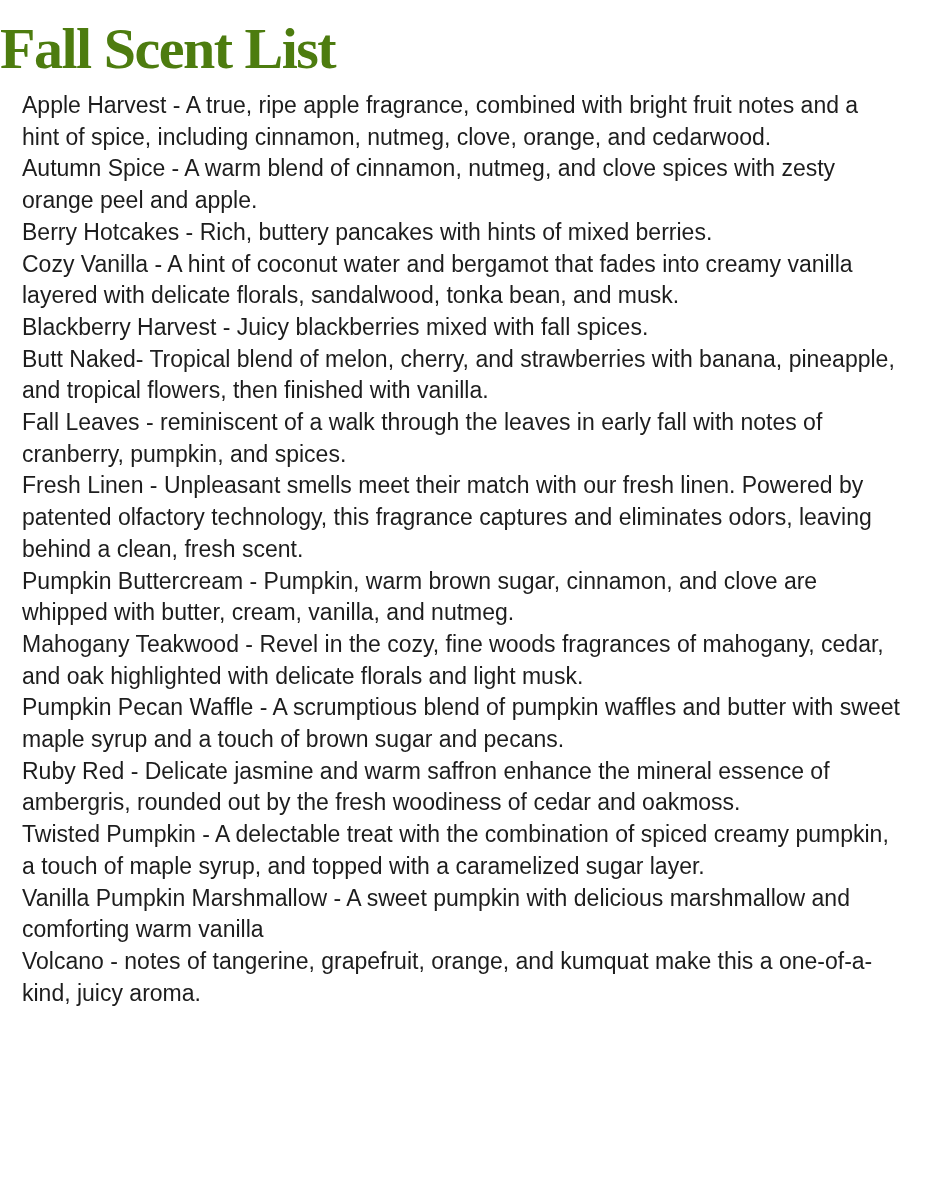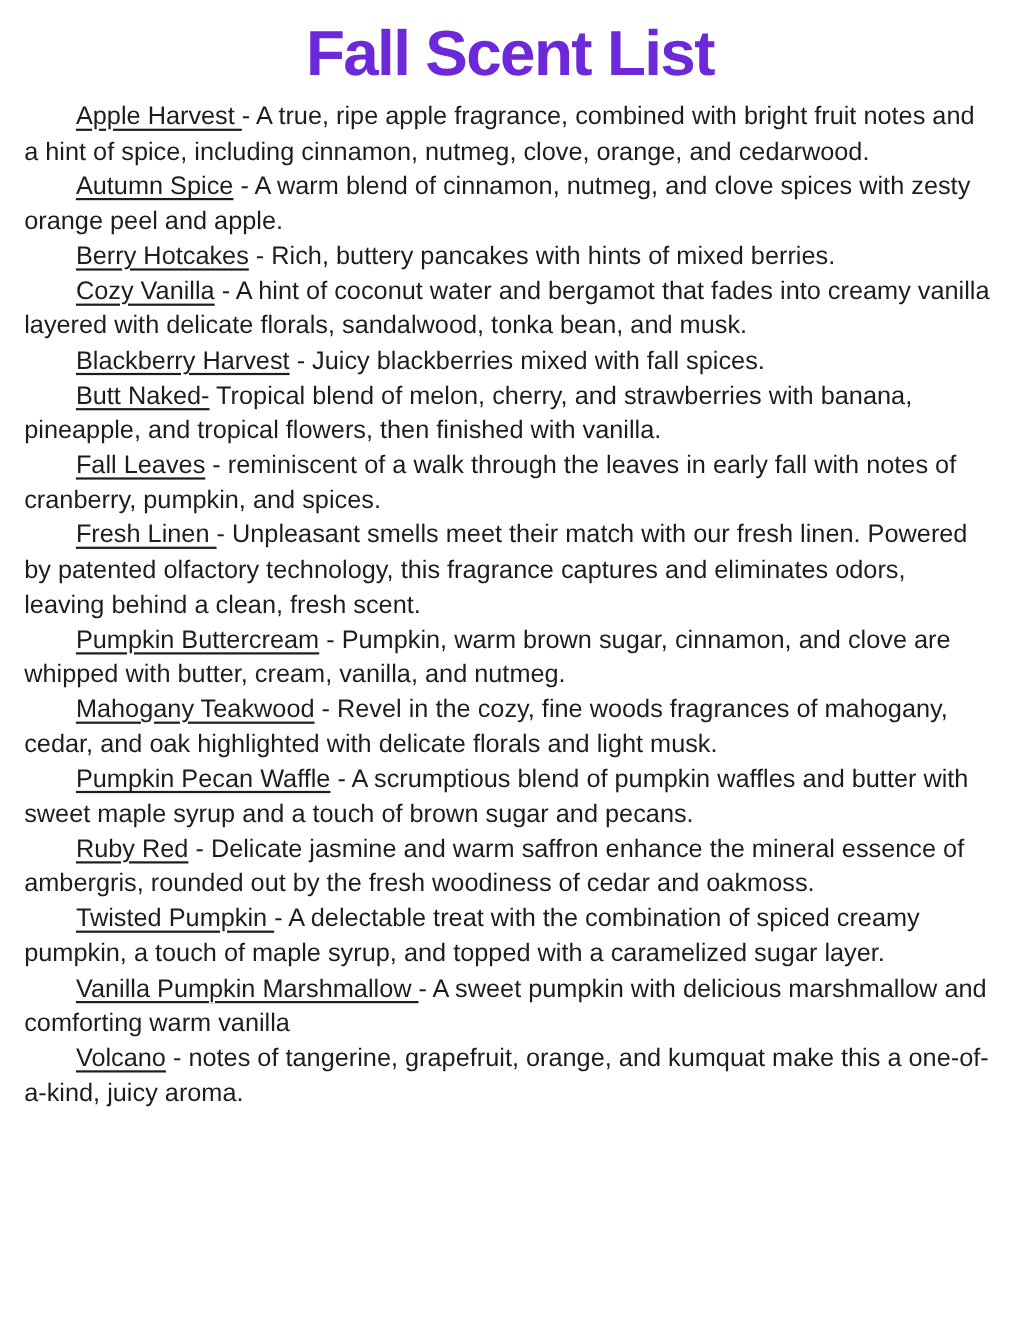--- a/index.html
+++ b/index.html
@@ -17,42 +17,41 @@
   .page {
     width: 927px;
     height: 1200px;
     background: #ffffff;
     box-sizing: border-box;
   }
   h1.page-title {
     margin: 0;
     padding-top: 14px;
     padding-bottom: 6px;
-    text-align: center;
+    text-align: left;
     font-size: 58px;
     line-height: 70px;
     font-weight: 900;
     letter-spacing: -1.5px;
-    color: #6d28d9;
+    color: #4d7c0f;
+    font-family: Liberation Serif, serif;
   }
   .scent-list {
     padding: 0 26px 0 22px;
     font-size: 23px;
     line-height: 31.7px;
     font-weight: 400;
   }
   p.scent-row {
     margin: 0;
     padding: 0;
   }
   .scent-name {
-    text-decoration: underline;
     text-decoration-thickness: 2px;
     text-underline-offset: 4px;
-    margin-left: 47px;
   }
 </style>
 </head>
 <body>
 
 <div class="page">
   <h1 class="page-title">Fall Scent List</h1>
 
   <div class="scent-list">
   <p class="scent-row"><span class="scent-name">Apple Harvest </span><span class="scent-desc">- A true, ripe apple fragrance, combined with bright fruit notes and a hint of spice, including cinnamon, nutmeg, clove, orange, and cedarwood.</span></p>

